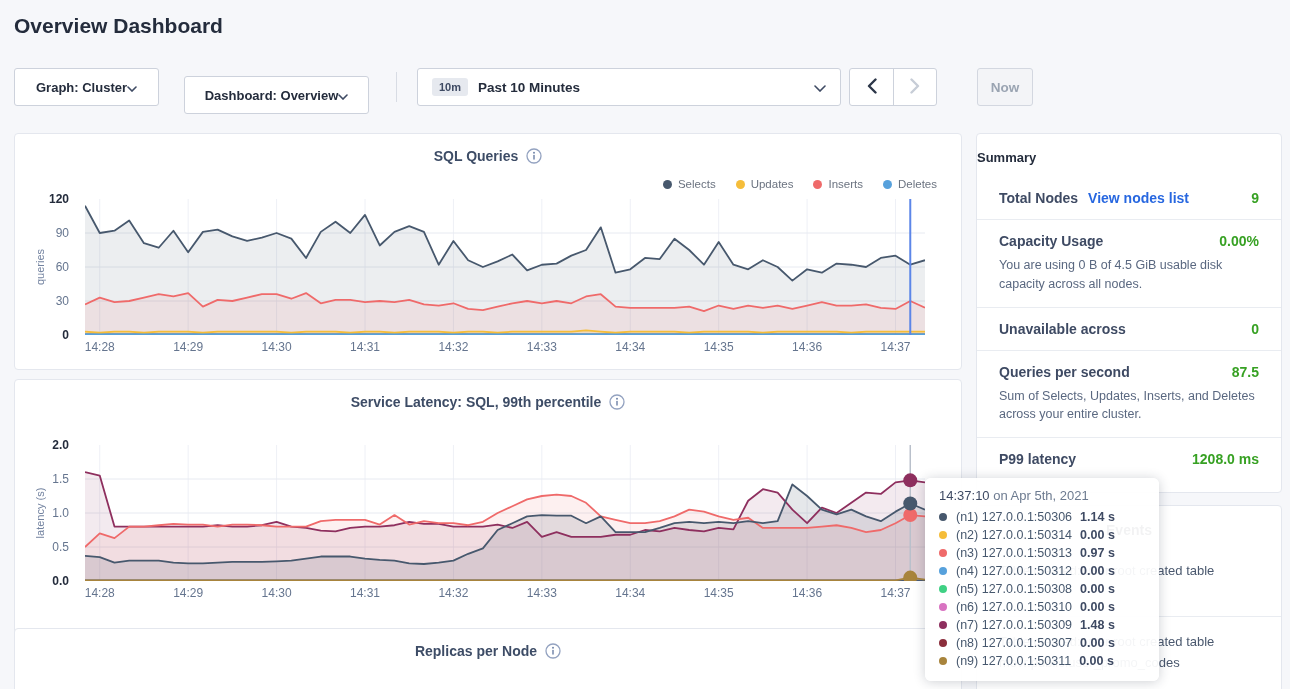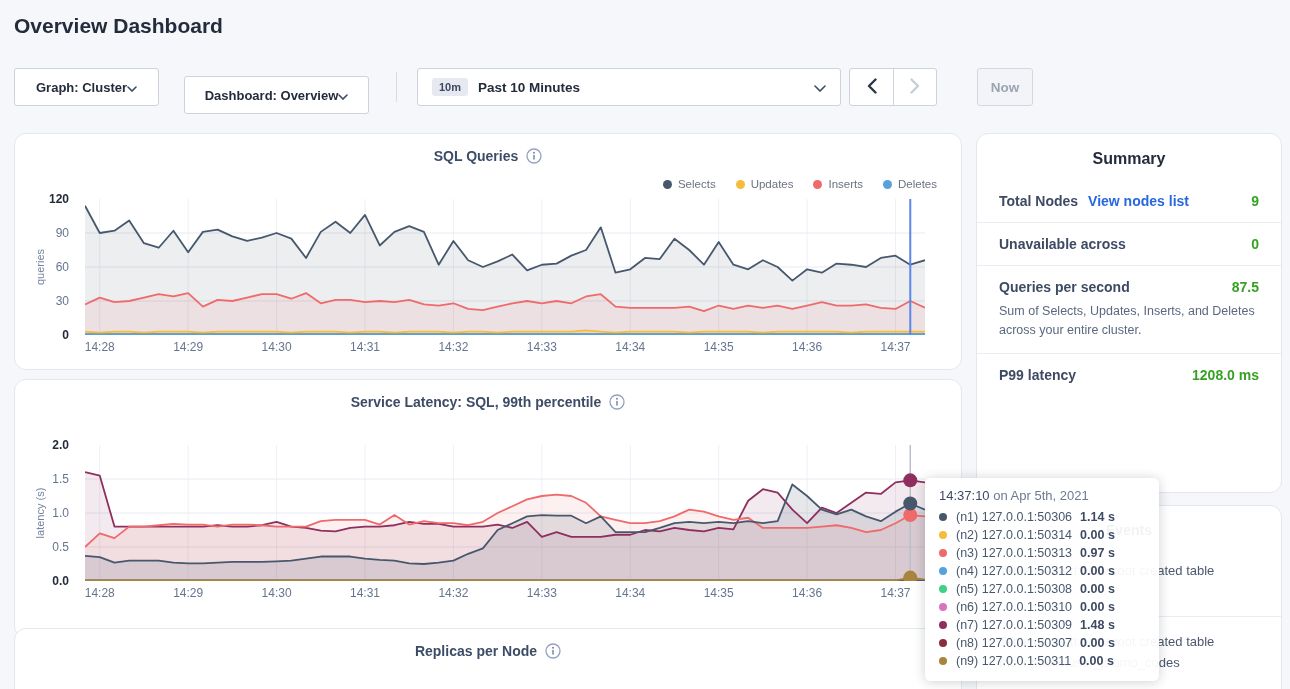--- a/index.html
+++ b/index.html
@@ -16,21 +16,21 @@
   .vdiv { position:absolute; left:396px; top:72px; width:1px; height:30px; background:#d8dce4; }
   .time-sel { left:417px; width:424px; justify-content:flex-start; padding:7px 14px; }
   .time-badge { background:#e6e9ef; color:#3e4a63; font-size:11px; font-weight:bold; border-radius:3px; padding:3px 7px; }
   .time-label { font-size:13.5px; font-weight:bold; margin-left:10px; }
   .time-chevron { margin-left:auto; }
   .pager { position:absolute; left:849px; top:68px; display:flex; border:1px solid #cdd2dc; border-radius:3px; background:#fff; height:38px; }
   .pager button { width:43px; border:none; background:transparent; display:flex; align-items:center; justify-content:center; cursor:pointer; }
   .pager button + button { border-left:1px solid #cdd2dc; }
   .now-btn { left:941px; width:56px; color:#9aa4b2; font-size:13.5px; background:#f3f4f7; border-color:#d3d7e0;margin-left:36px; }
 
-  .card { position:absolute; background:#fff; border:1px solid #e4e7ee; border-radius:12px; }
+  .card { position:absolute; background:#fff; border:1px solid #e4e7ee; border-radius:4px; }
   .card-sql  { left:14px; top:133px; width:948px; height:237px; }
   .card-lat  { left:14px; top:379px; width:948px; height:259px; }
   .card-rep  { left:14px; top:628px; width:948px; height:120px; }
   .card-sum  { left:976px; top:133px; width:306px; height:360px; }
   .card-evt  { left:976px; top:505px; width:306px; height:200px; }
 
   .chart-title-row { margin-top:14px; display:flex; align-items:center; justify-content:center; gap:8px; }
   .chart-title { font-size:14px; font-weight:bold; color:#3d4c66; }
   .info-icon { display:inline-flex; }
 
@@ -42,21 +42,21 @@
   .plot svg { display:block; width:840px; height:136px; overflow:hidden; }
   .yaxis { position:absolute; left:0; top:65px; width:62px; height:136px; }
   .yaxis span { position:absolute; right:8px; transform:translateY(-50%); font-size:12px; color:#65758f; }
   .yaxis span.b { font-weight:bold; color:#242c3c; }
   .ylabel { position:absolute; left:16px; top:65px; width:18px; height:136px; display:flex; align-items:center; justify-content:center; }
   .ylabel span { transform:rotate(-90deg); white-space:nowrap; font-size:11px; color:#7383a0; }
   .xticks { position:absolute; left:70px; top:206px; width:840px; height:16px; }
   .xticks span { position:absolute; transform:translateX(-50%); font-size:12px; color:#65758f; white-space:nowrap; }
 
   
-  .sum-title { text-align:center; font-size:16px; font-weight:bold; padding-top:16px; color:#242c3c; }
+  .sum-title { font-size:13px; font-weight:bold; padding-top:16px; color:#242c3c; }
   .sum-rows { margin-top:12px; }
   .sum-row { padding:13px 22px; border-top:1px solid #e9ecf1; }
   .sum-row:first-child { border-top:none; }
   .sum-line { display:flex; align-items:baseline; gap:10px; }
   .sum-label { font-size:14px; font-weight:bold; color:#3e4a63; }
   .sum-link { font-size:14px; font-weight:bold; color:#2767e0; cursor:pointer; text-decoration:none; }
   .sum-value { margin-left:auto; font-size:14px; font-weight:bold; color:#37a123; }
   .sum-desc { margin-top:7px; font-size:12.5px; line-height:1.5; color:#5a6880; }
 
   
@@ -291,20 +291,27 @@
   <div class="sum-rows">
     <div class="sum-row">
       <div class="sum-line">
         <span class="sum-label">Total Nodes</span>
         <a class="sum-link">View nodes list</a>
         <span class="sum-value">9</span>
       </div>
     </div>
     <div class="sum-row">
       <div class="sum-line">
+        <span class="sum-label">Capacity Usage</span>
+        <span class="sum-value">0.00%</span>
+      </div>
+      <div class="sum-desc">You are using 0 B of 4.5 GiB usable disk capacity across all nodes.</div>
+    </div>
+    <div class="sum-row">
+      <div class="sum-line">
         <span class="sum-label">Unavailable across</span>
         <span class="sum-value">0</span>
       </div>
     </div>
     <div class="sum-row">
       <div class="sum-line">
         <span class="sum-label">Queries per second</span>
         <span class="sum-value">87.5</span>
       </div>
       <div class="sum-desc">Sum of Selects, Updates, Inserts, and Deletes across your entire cluster.</div>

